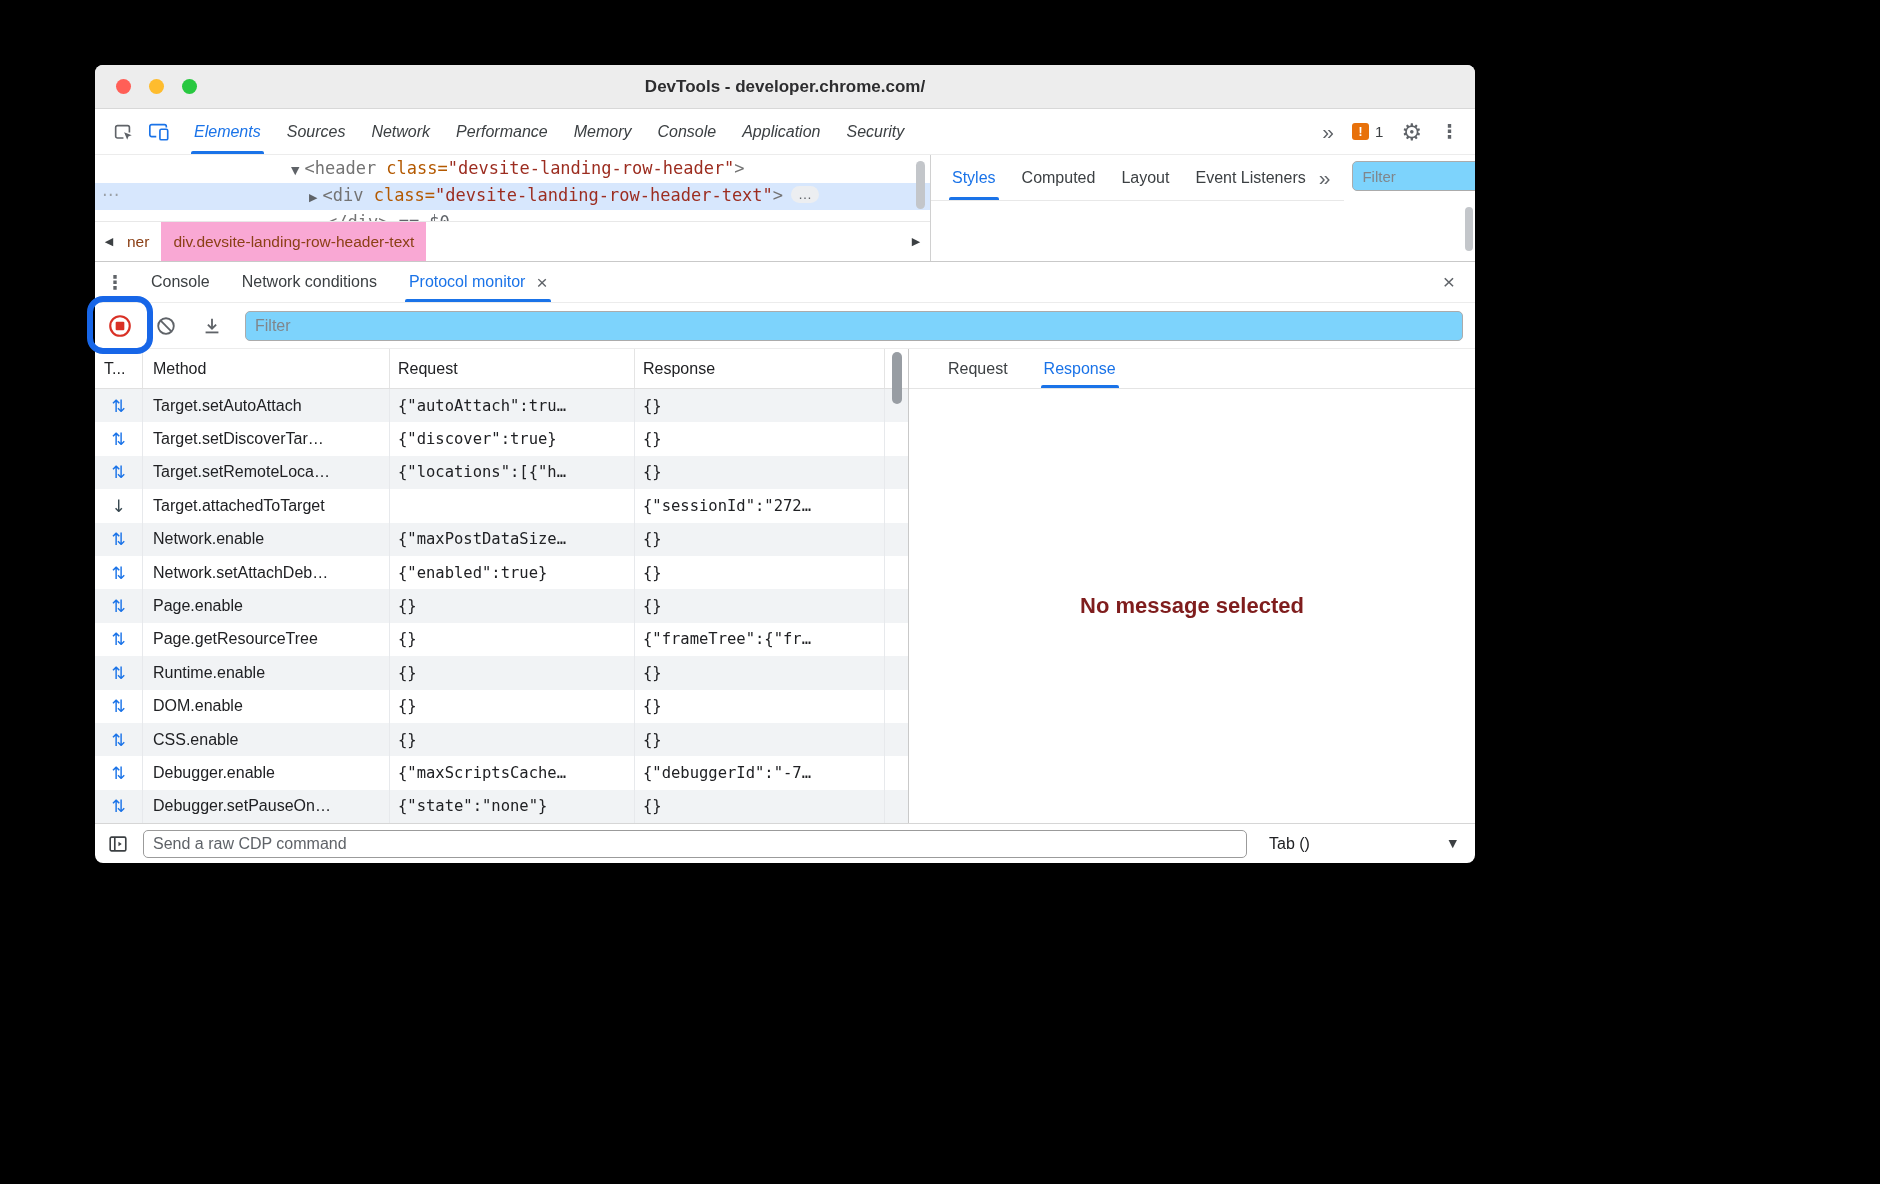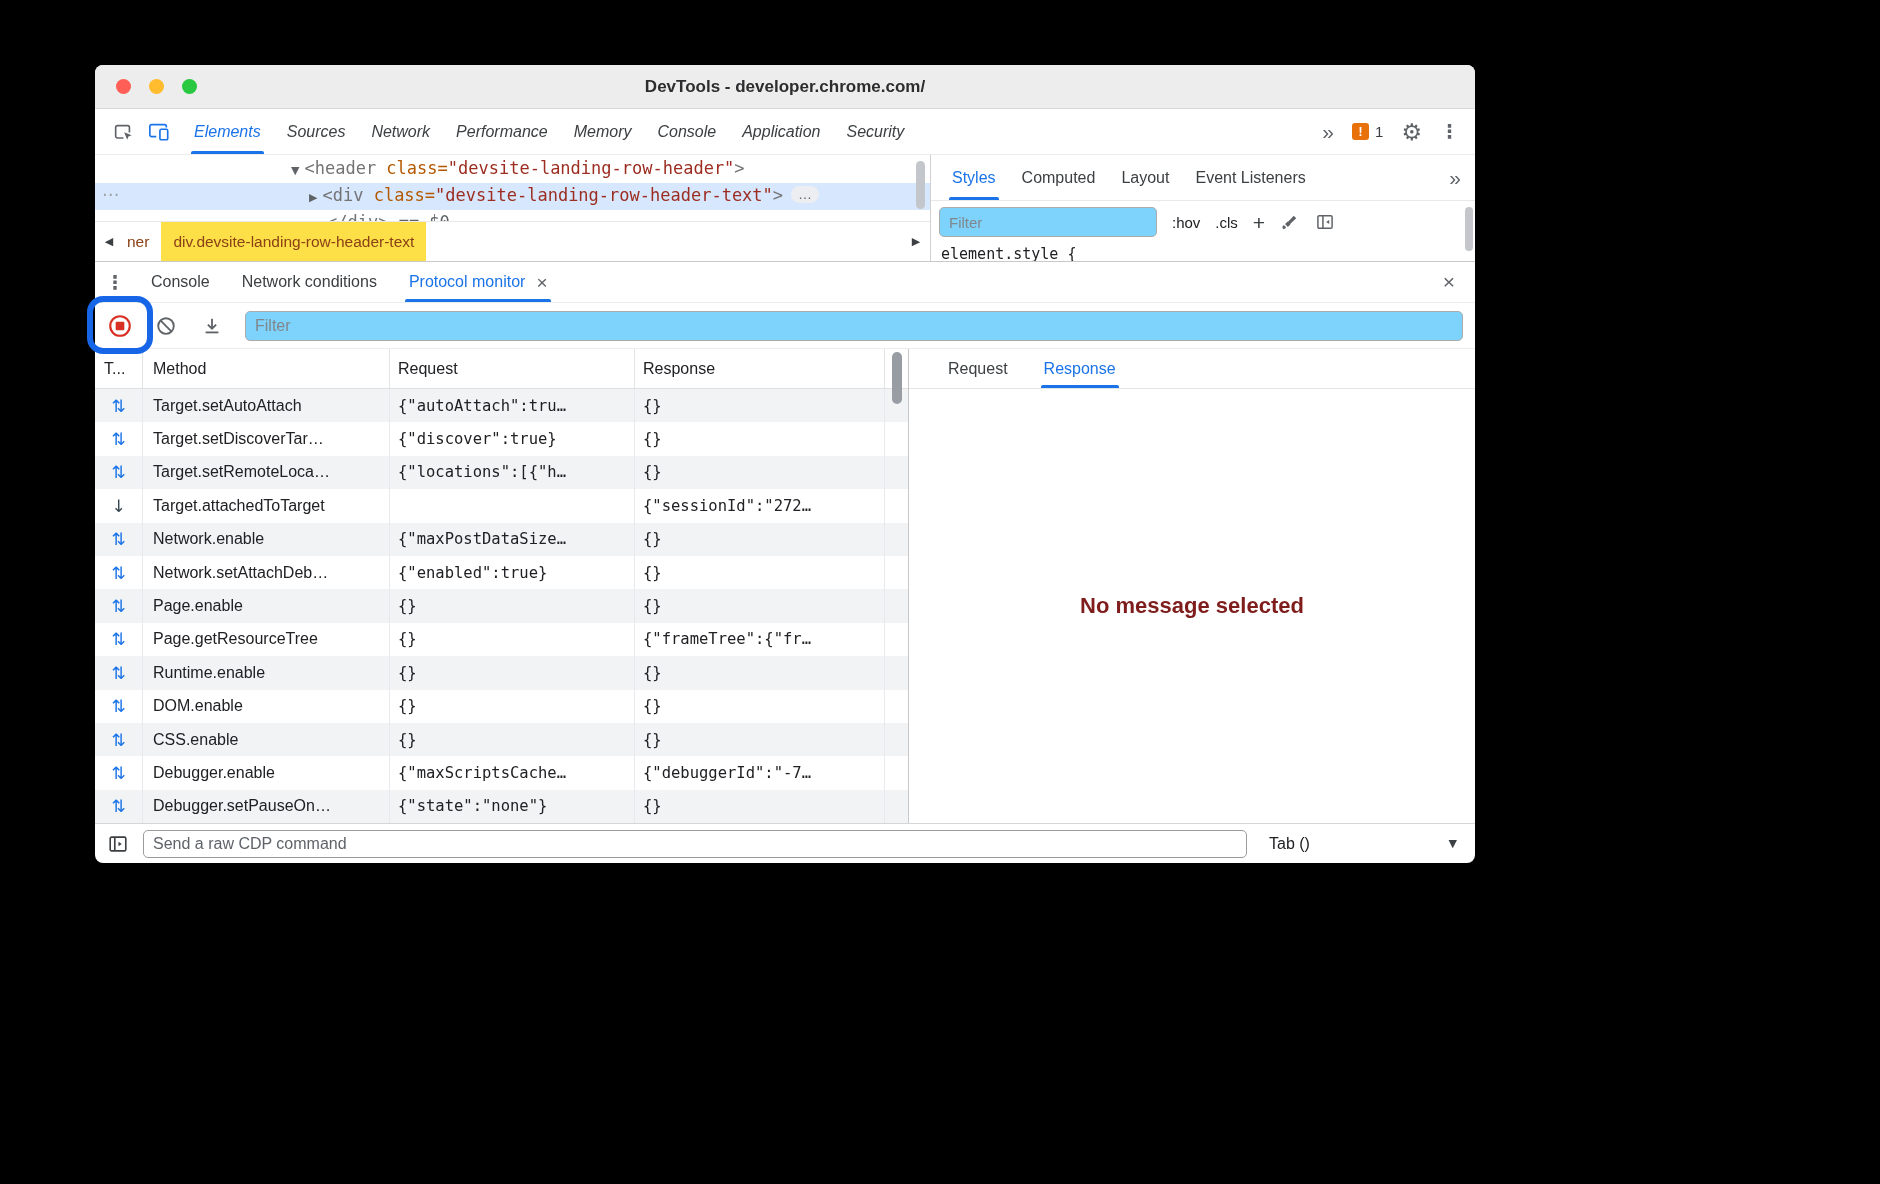--- a/index.html
+++ b/index.html
@@ -62,24 +62,24 @@
   .gutter-dots { position:absolute; left:7px; top:27px; color:#9aa0a6; font-size:17px; letter-spacing:1px;
     font-family:"DejaVu Sans",sans-serif; }
   .scroll-thumb { background:#c3c6ca; border-radius:5px; position:absolute; }
   .el-thumb { right:5px; top:6px; width:9px; height:48px; }
   .breadcrumbs { height:40px; margin-top:auto; border-top:1px solid #e8e8e8; display:flex;
     align-items:center; font-size:15.5px; color:#8b4016; }
   .crumb-arrow { width:28px; text-align:center; color:#3c4043; font-size:11px; flex:none;
     font-family:"DejaVu Sans",sans-serif; }
   .crumb { padding:0 12px; height:100%; display:flex; align-items:center; white-space:nowrap; }
   .crumb.first { padding-left:4px; }
-  .crumb.selected { background:#fde047; }
+  .crumb.selected { background:#f9a8d4; }
   .crumb-arrow.right { margin-left:auto; }
 
-  .styles-pane { flex:1; border-left:1px solid #d0d0d0; display:flex; flex-direction:column;
+  .styles-pane { flex:1; border-left:1px solid #d0d0d0; display:flex; flex-direction:row;
     position:relative; overflow:hidden; }
   .styles-tabs { height:46px; flex:none; display:flex; align-items:stretch;
     border-bottom:1px solid #e8e8e8; padding-left:8px; }
   .styles-chevrons { margin-left:auto; align-self:center; padding-right:14px; font-size:21px; color:#5f6368; }
   .styles-toolbar { height:42px; flex:none; display:flex; align-items:center; gap:15px; padding-left:8px; }
   .filter-input { height:30px; border:1px solid #ababab; border-radius:5px; font-size:15px;
     padding:0 9px; color:#202124; outline:none; background:#7dd3fc; font-family:inherit; }
   .filter-input::placeholder { color:#80868b; }
   .styles-filter { width:218px; flex:none; }
   .pseudo-btn { font-size:15px; color:#202124; white-space:nowrap; }

